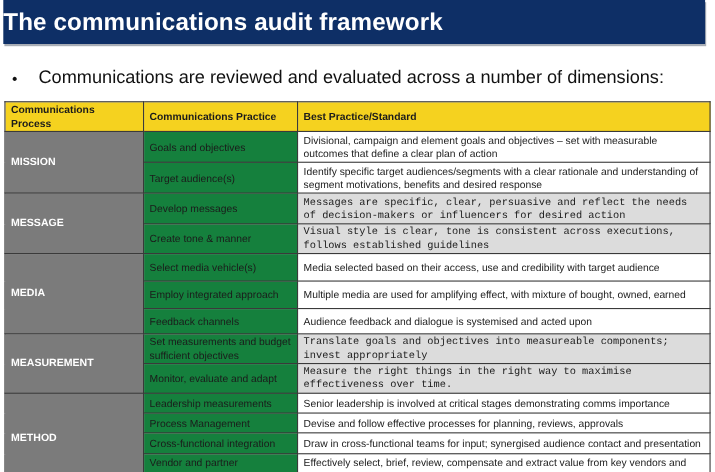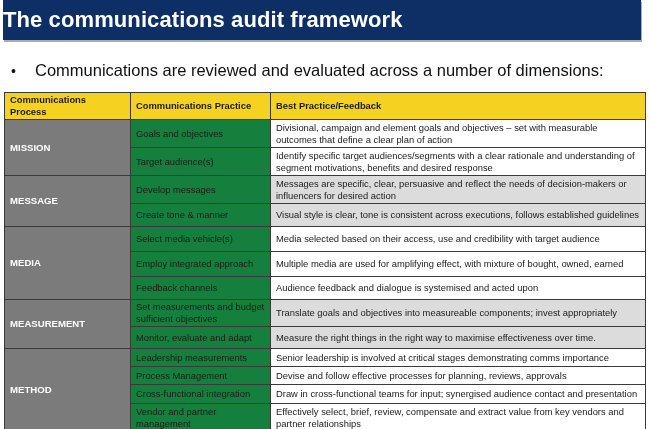--- a/index.html
+++ b/index.html
@@ -31,21 +31,21 @@
       line-height:12px; text-align:left;
     }
     table.grid th {
       background:#f5d21f; font-weight:bold; height:16px; font-size:9.4px;
     }
     td.process {
       background:#7b7b7b; color:#ffffff; font-weight:bold; font-size:9.6px;margin-left:34px;
     }
     td.practice { background:#15803d; }
     td.standard { background:#ffffff;margin-top:44px; }
-    td.standard.shaded { background:#dcdcdc; }
+    td.standard.shaded { background:#dcdcdc;font-family:Liberation Mono, monospace; }
   </style>
 </head>
 <body>
 
 <div class="title-bar">
   <span class="title">The communications audit framework</span>
 </div>
 
 <div class="bullet-line">
   <span class="dot">•</span>
@@ -55,21 +55,21 @@
 <table class="grid">
   <colgroup>
     <col style="width:126px">
     <col style="width:140px">
     <col style="width:375px">
   </colgroup>
   <thead>
     <tr>
       <th>Communications Process</th>
       <th>Communications Practice</th>
-      <th>Best Practice/Feedback</th>
+      <th>Best Practice/Standard</th>
     </tr>
   </thead>
   <tbody>
 
     <tr style="height:28px">
       <td class="process" rowspan="2">MISSION</td>
       <td class="practice">Goals and objectives</td>
       <td class="standard">Divisional, campaign and element goals and objectives – set with measurable outcomes that define a clear plan of action</td>
     </tr>
     <tr style="height:28px">

